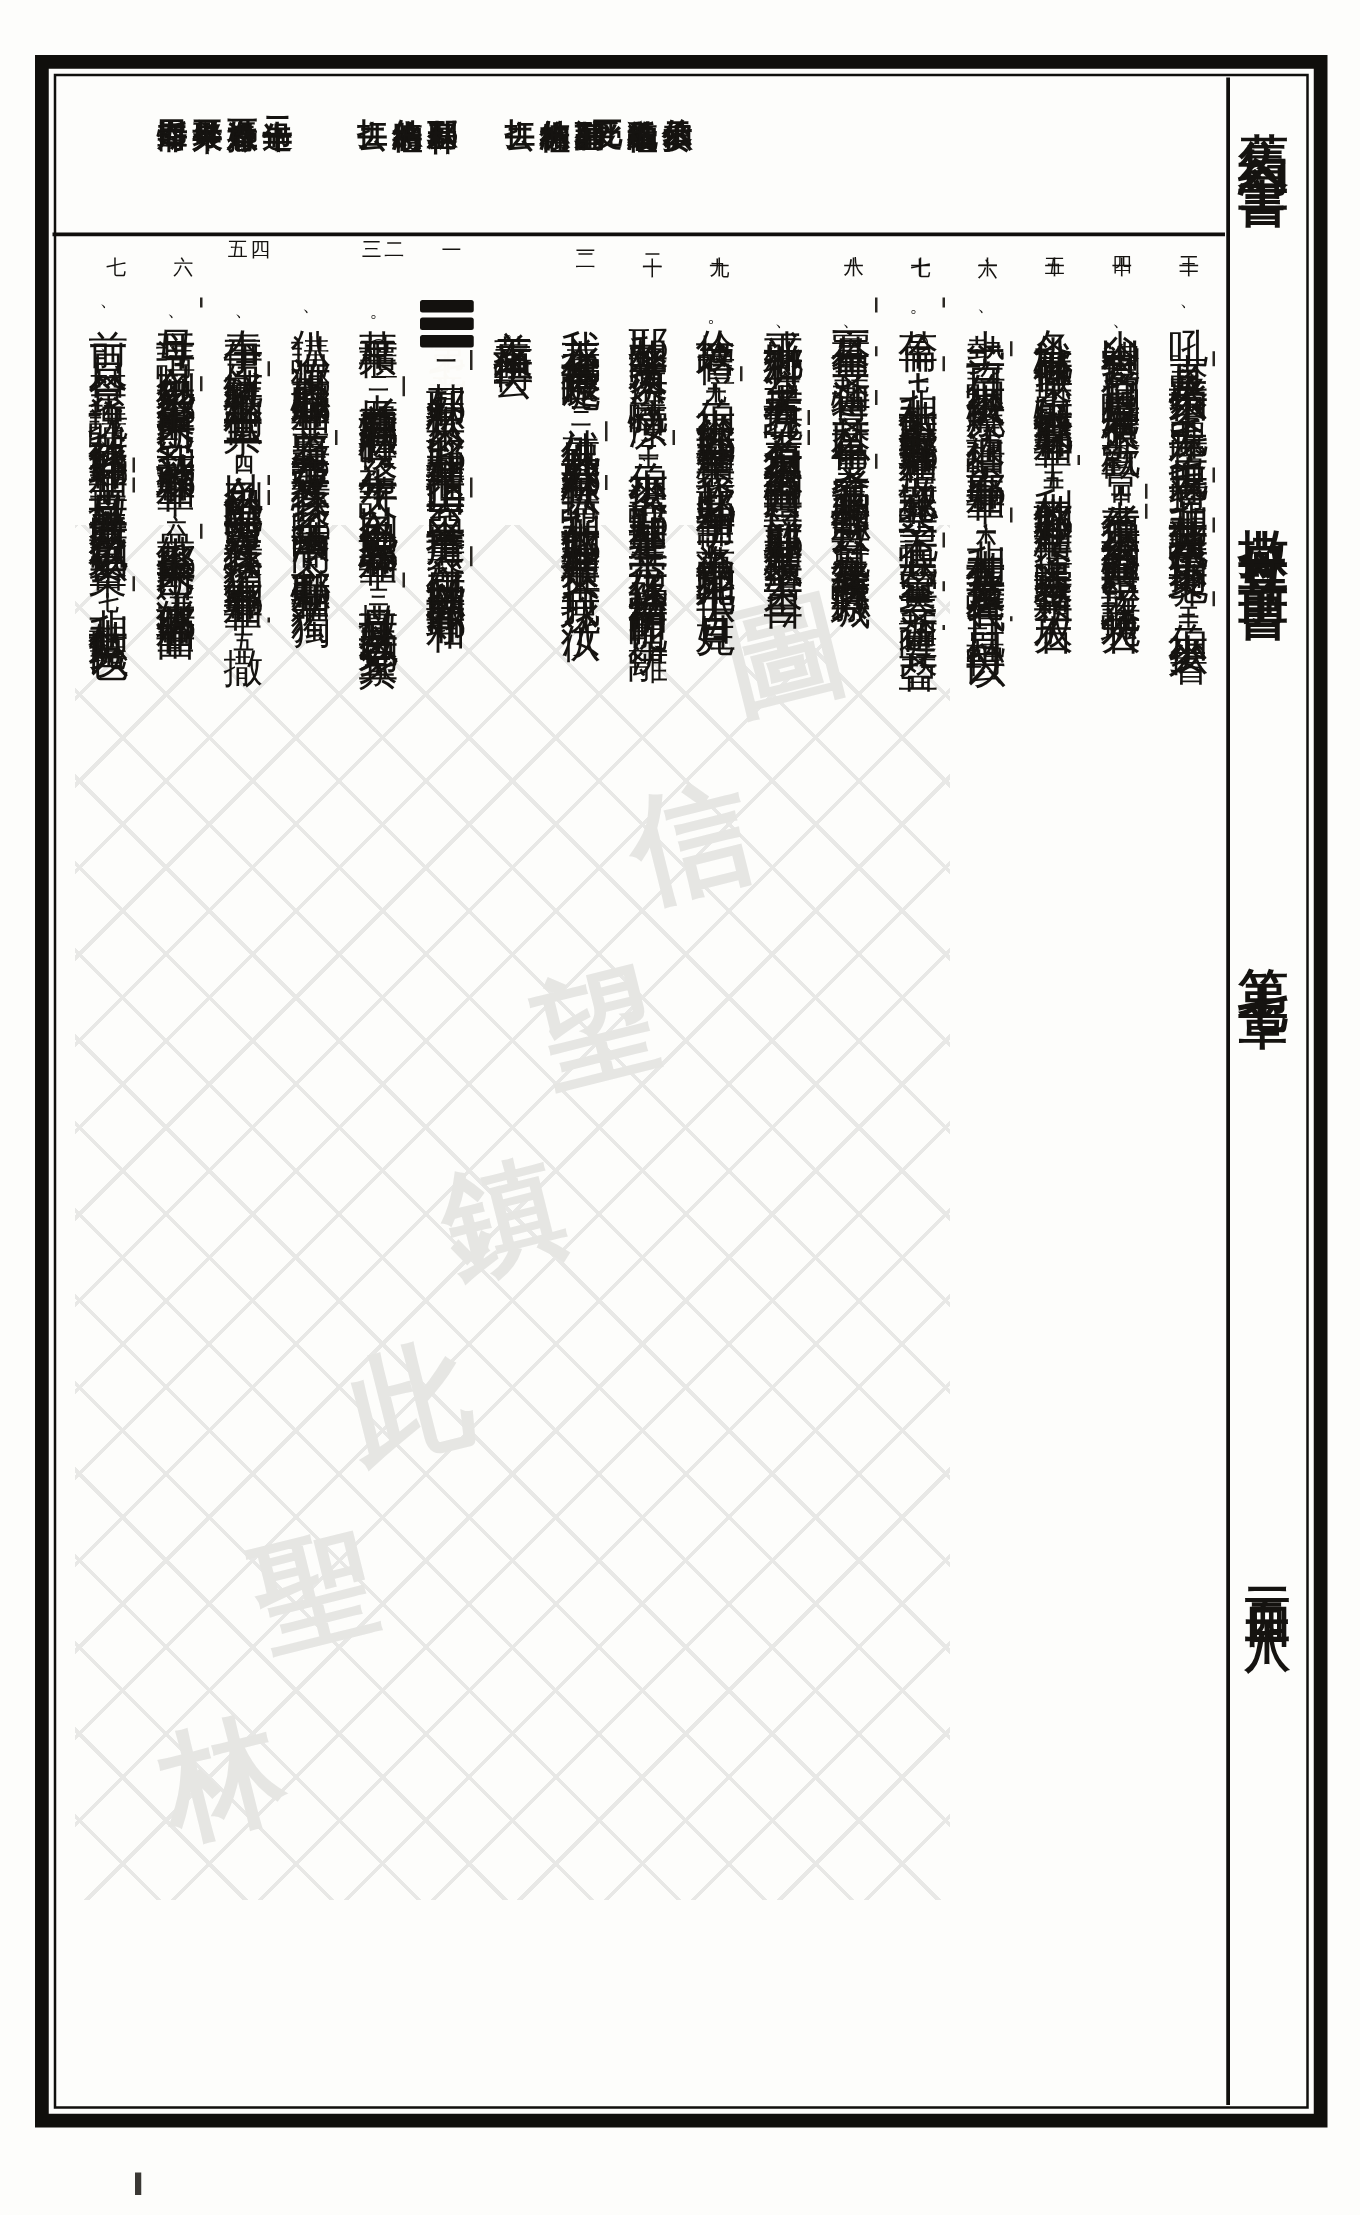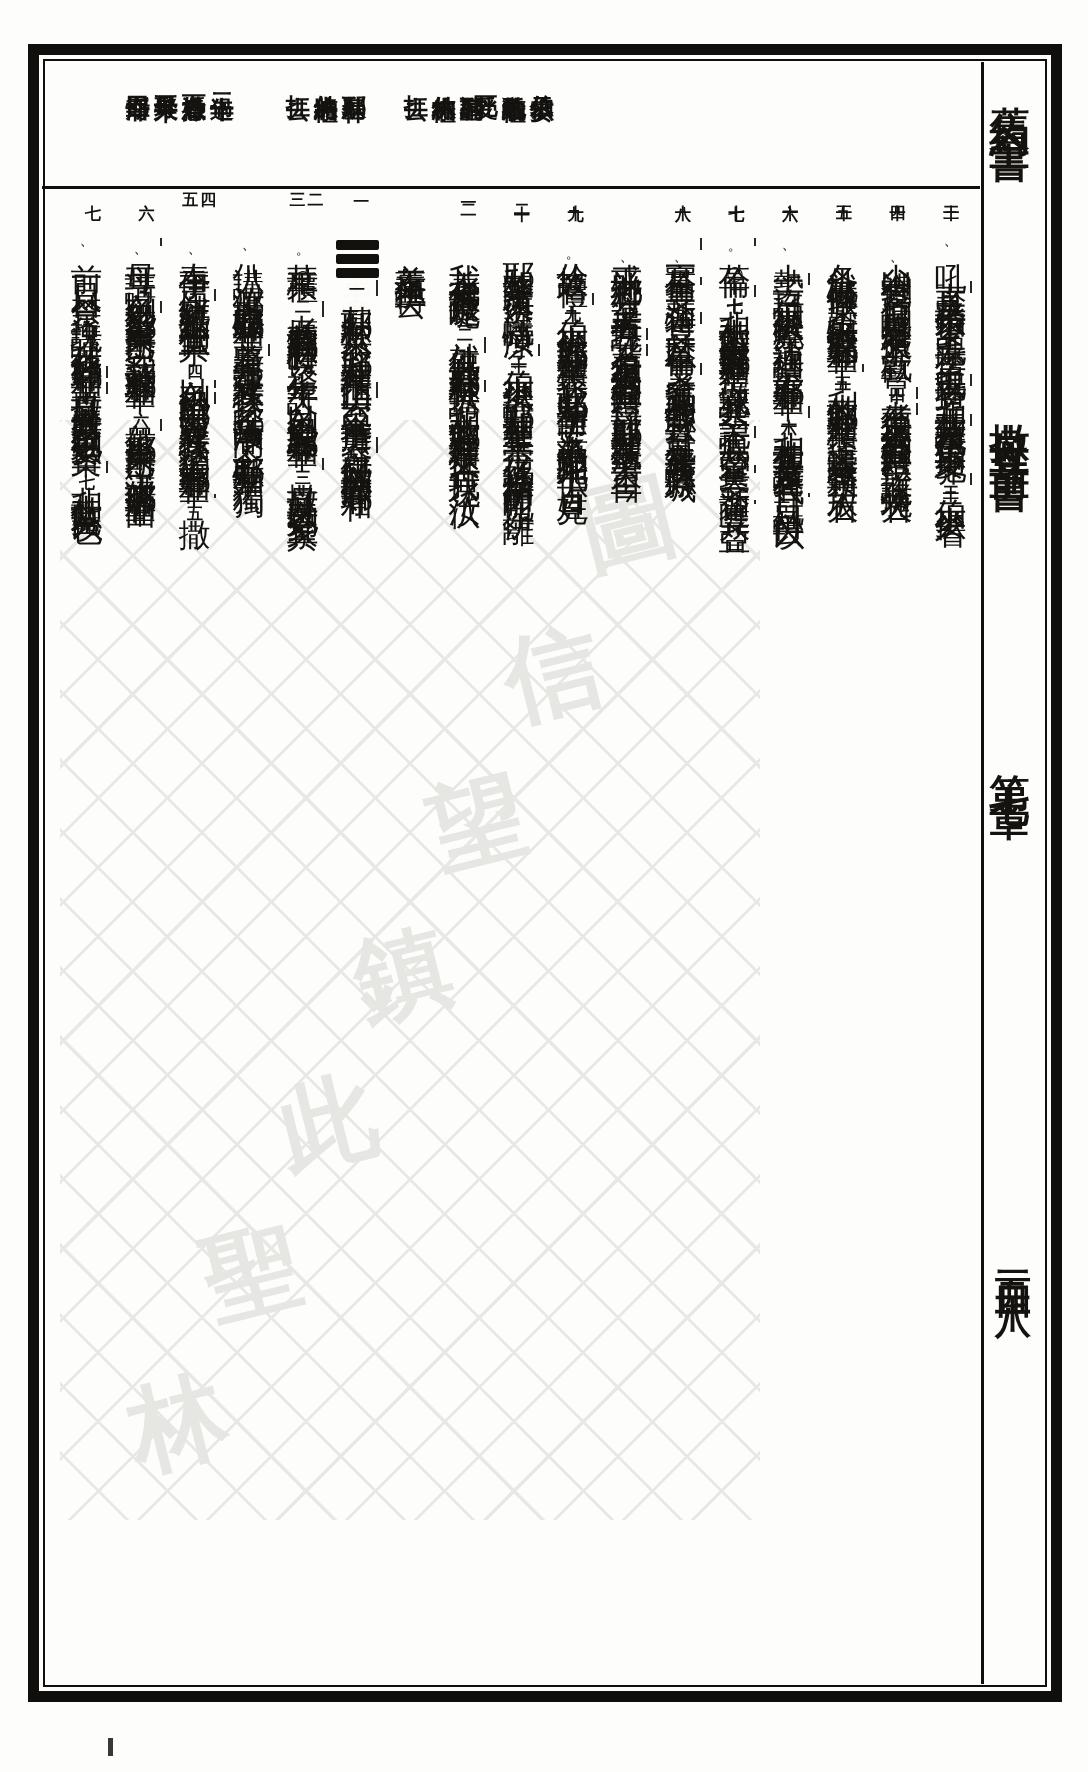--- a/index.html
+++ b/index.html
@@ -28,21 +28,21 @@
   #sg0{right:422px;}
   #sg1{right:492px;}
   #sg2{right:610px;}
   #sg3{right:742px;}
   #header-rule{position:absolute;left:0;top:124px;right:66px;height:3px;background:#100f0c;}
   
   #verse-strip{position:absolute;left:24px;top:130px;right:68px;height:44px;
                display:flex;flex-direction:row-reverse;}
   .vslot{width:54px;height:100%;display:flex;justify-content:center;align-items:flex-start;}
   .vslot .vs{writing-mode:vertical-rl;text-orientation:upright;font-size:16px;line-height:16px;
-             font-weight:bold;letter-spacing:1px;}
+             font-weight:normal;letter-spacing:1px;}
   .vslot .vs.h{writing-mode:horizontal-tb;letter-spacing:2px;}
   
   #body-cols{position:absolute;left:24px;top:176px;right:68px;bottom:8px;
              display:flex;flex-direction:row-reverse;}
   .col{width:54px;height:100%;writing-mode:vertical-rl;text-orientation:upright;
        font-size:32px;line-height:54px;letter-spacing:4px;font-weight:500;}
   .col .p{font-size:15px;letter-spacing:0;}
   .col .circ{font-size:20px;letter-spacing:0;}
   .col .vnum{font-size:16px;letter-spacing:0;font-weight:bold;}
   .col .nm{border-right:2px solid #2a2722;}

